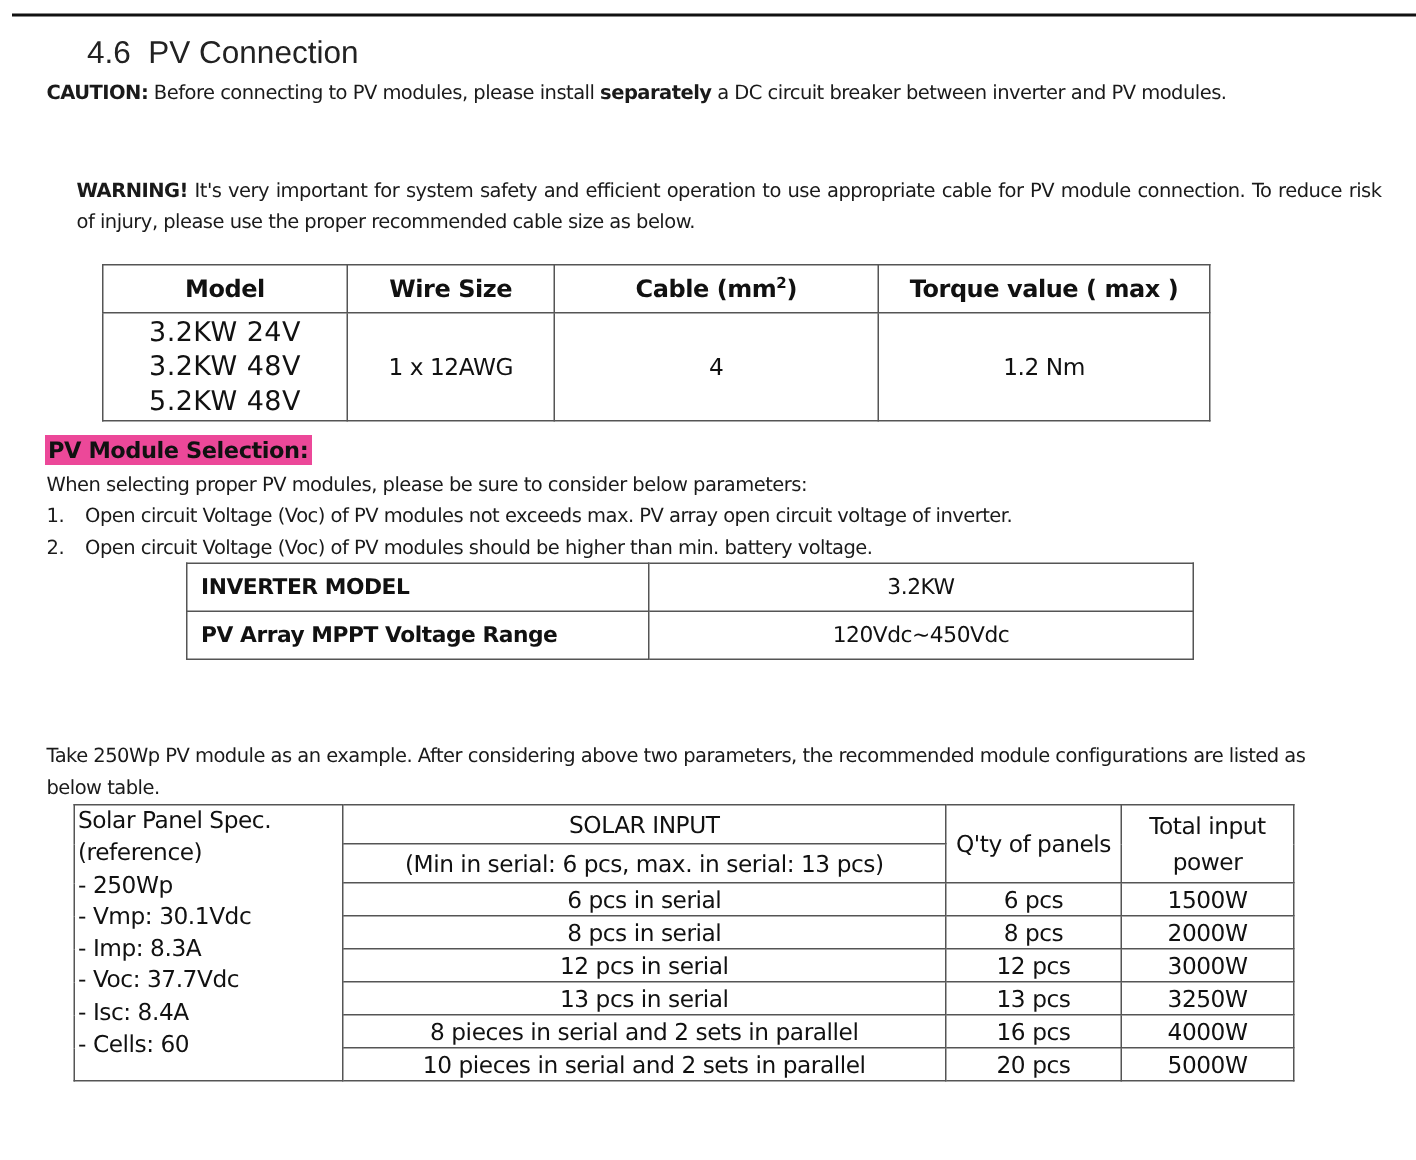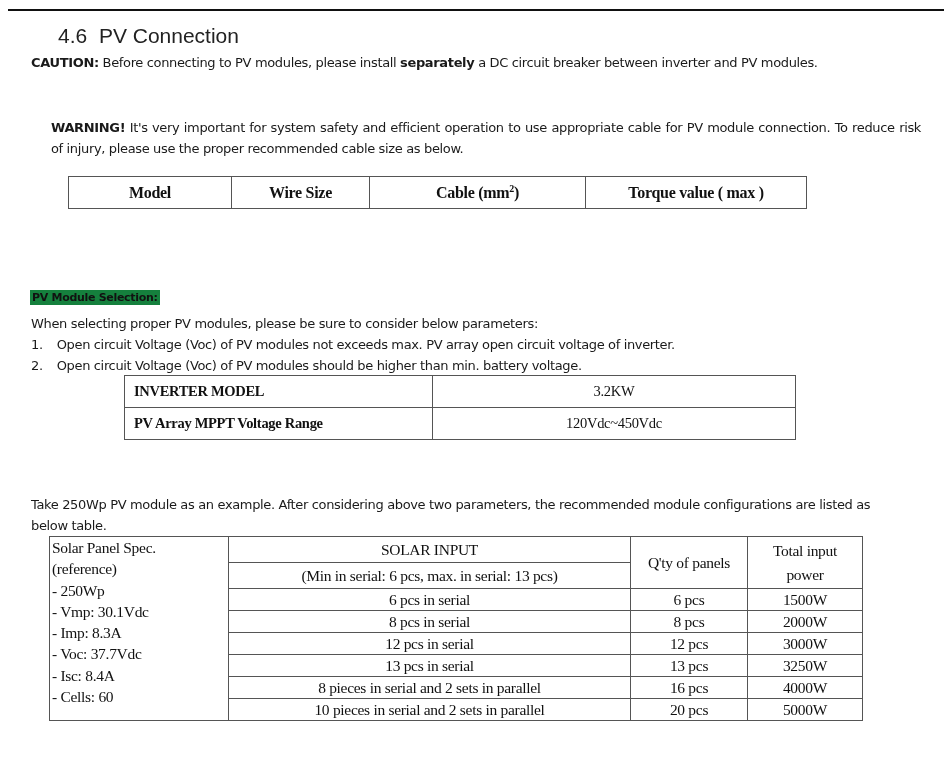--- a/index.html
+++ b/index.html
@@ -3,28 +3,28 @@
 <meta charset="utf-8">
 <style>
   html, body { margin: 0; padding: 0; background: #ffffff; }
   body { width: 944px; height: 773px; position: relative; overflow: hidden;
          font-family: "DejaVu Sans", "Liberation Sans", sans-serif; color: #111; }
   .topline { position: absolute; left: 8px; top: 9px; width: 936px; height: 2px; background: #111; }
   .abs { position: absolute; }
   .heading { left: 58px; top: 24px; font-family: "Liberation Sans", sans-serif; font-size: 21px; color: #222; }
   .para { font-size: 13px; line-height: 21px; letter-spacing: -0.35px; color: #1a1a1a; }
   b { font-weight: bold; }
-  table { border-collapse: collapse; position: absolute; font-family: Liberation Serif, serif; }
+  table { border-collapse: collapse; position: absolute; }
   td, th { border: 1px solid #555; padding: 0; text-align: center; vertical-align: middle; }
   
   #t1 { left: 68px; top: 176px; width: 739px; font-size: 15.5px; letter-spacing: -0.3px; }
   #t1 th { height: 31px; font-weight: bold; font-size: 16px; }
   #t1 td { height: 71px; font-size: 15.5px; }
   #t1 td.models { font-size: 18px; line-height: 23px; letter-spacing: 0.3px; }
-  .sel-title { left: 30px; top: 290px; font-size: 11px; font-weight: bold; background: #15803d; padding: 1px 2px; letter-spacing: -0.3px; }
+  .sel-title { left: 30px; top: 290px; font-size: 15px; font-weight: bold; background: #ec4899; padding: 1px 2px; letter-spacing: -0.3px; }
   
   #t2 { left: 124px; top: 375px; width: 672px; font-size: 14.5px; letter-spacing: -0.3px; }
   #t2 td { height: 31px; }
   #t2 td.lbl { text-align: left; padding-left: 9px; font-weight: bold; width: 298px; }
   
   #t3 { left: 49px; top: 536px; width: 814px; font-size: 15.5px; letter-spacing: -0.3px; }
   #t3 td { height: 21px; line-height: 20px; }
   #t3 td.spec { text-align: left; vertical-align: top; width: 176px; padding-left: 2px; line-height: 21.3px; }
   #t3 td.hdr-main { height: 25px; }
   #t3 td.hdr-sub { height: 25px; }
@@ -47,20 +47,30 @@
   <b>WARNING!</b><span> It's very important for system safety and efficient operation to use appropriate cable for PV module connection. To reduce risk of injury, please use the proper recommended cable size as below.</span>
 </div>
 
 <table id="t1">
   <tbody>
       <tr>
     <th style="width:162px;">Model</th>
     <th style="width:137px;">Wire Size</th>
     <th style="width:215px;"><span>Cable (mm</span><sup>2</sup><span>)</span></th>
     <th>Torque value ( max )</th>
+  </tr>
+  <tr>
+    <td class="models">
+      <div>3.2KW 24V</div>
+      <div>3.2KW 48V</div>
+      <div>5.2KW 48V</div>
+    </td>
+    <td>1 x 12AWG</td>
+    <td>4</td>
+    <td>1.2 Nm</td>
   </tr>
 </tbody>
   </table>
 
 <div class="abs sel-title">PV Module Selection:</div>
 
 <div class="abs para" style="left:31px; top:313px;">When selecting proper PV modules, please be sure to consider below parameters:</div>
 <div class="abs para" style="left:31px; top:334px;">
   <span>1.</span><span style="display:inline-block;width:14px;"></span><span>Open circuit Voltage (Voc) of PV modules not exceeds max. PV array open circuit voltage of inverter.</span>
 </div>

